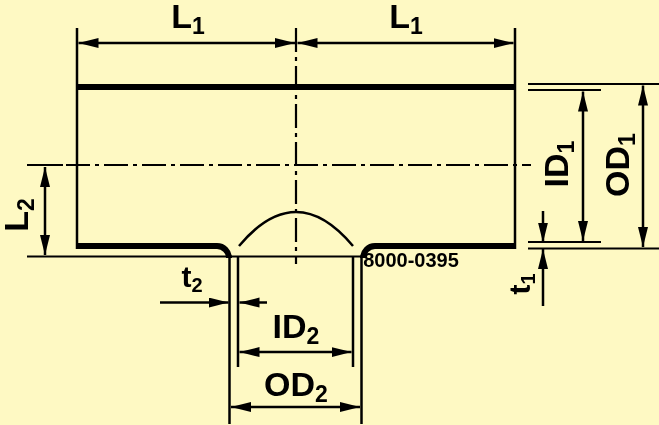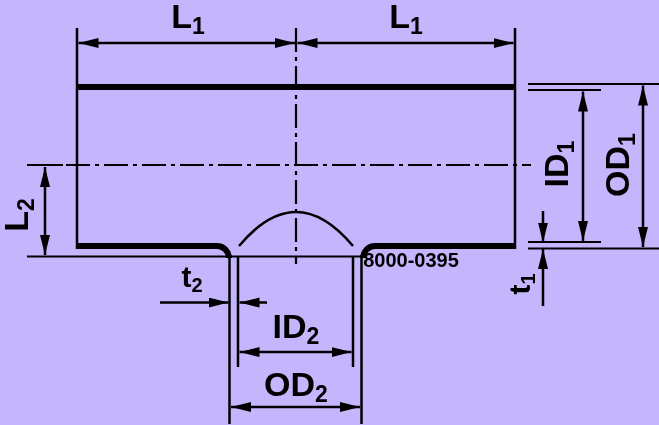--- a/index.html
+++ b/index.html
@@ -1,19 +1,19 @@
 <!DOCTYPE html>
 <html><head>
 <meta charset="utf-8">
 <style>
   html,body{margin:0;padding:0;background:#fff;}
   .stage{
     position:relative;
     width:659px;height:425px;
-    background:#c4b5fd;
+    background:#fef9c3;
     overflow:hidden;
     font-family:"Liberation Sans", sans-serif;
   }
   svg{display:block;}
   .ink{stroke:#000000;fill:none;}
   .thick{stroke-width:6;}
   .thin{stroke-width:2.5;}
   .xline{stroke-width:2;}
   .cline{stroke-width:2.2;stroke-dasharray:24 5 4 5;}
   .dim{stroke-width:2.5;}

